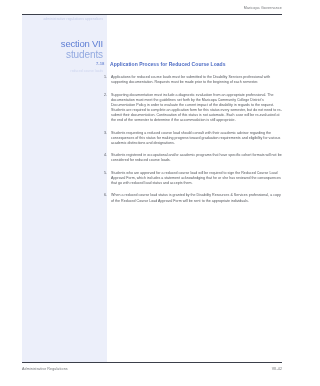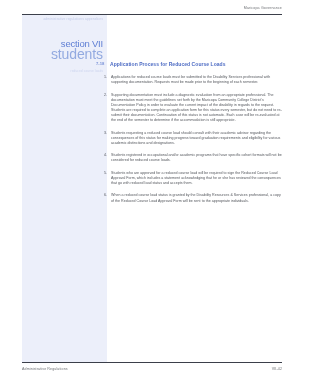--- a/index.html
+++ b/index.html
@@ -66,21 +66,21 @@
   }
   .section-title {
     margin-top: 16px;
     font-size: 9.5px;
     font-weight: normal;
     color: #5f7fd4;
     line-height: 11px;
     letter-spacing: -0.2px;
   }
   .section-subtitle {
-    font-size: 14px;
+    font-size: 10px;
     color: #93aae0;
     line-height: 11px;
     letter-spacing: -0.1px;
   }
   .section-note {
     margin-top: 9px;
     font-size: 3.2px;
     line-height: 4.6px;
     color: #ccd4ee;
     letter-spacing: 0.1px;

